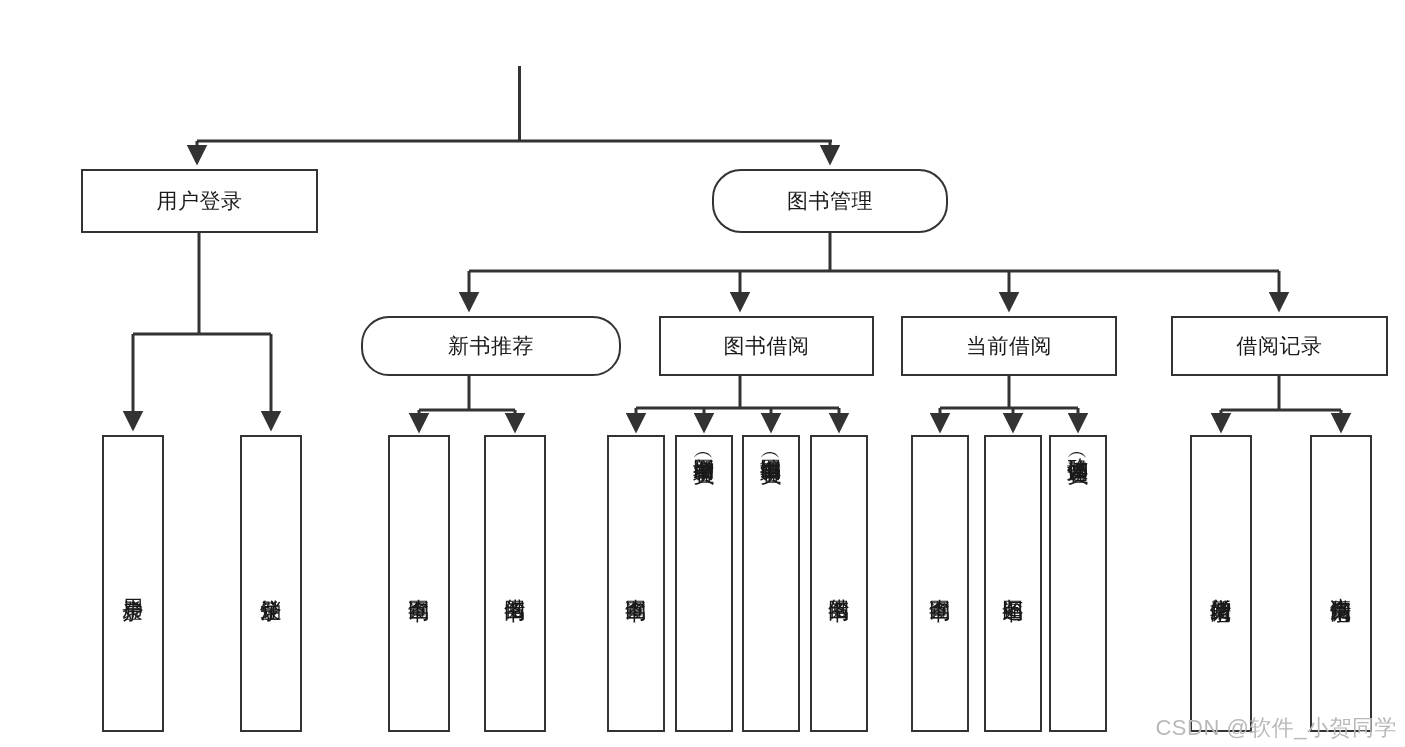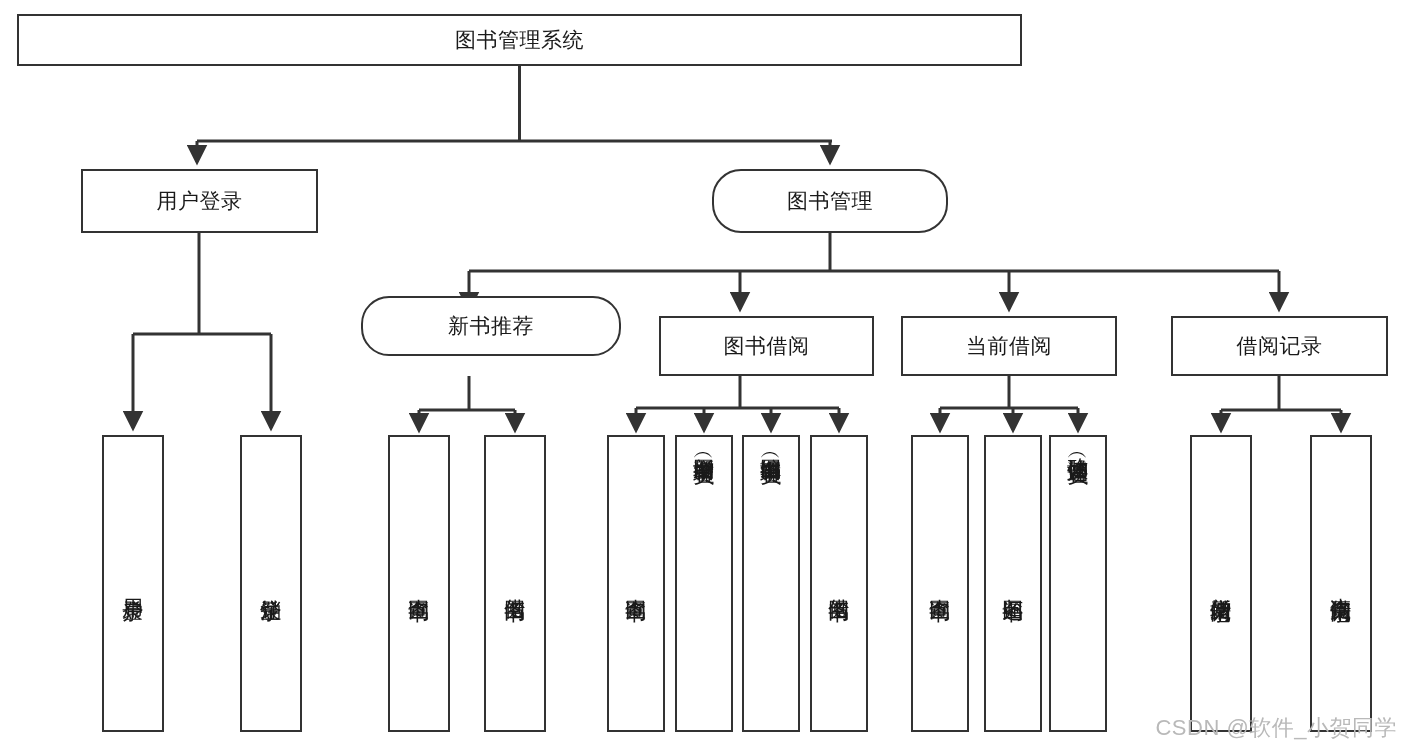--- a/index.html
+++ b/index.html
@@ -116,32 +116,29 @@
       <path d="M 1013 408 L 1013 430" marker-end="url(#arrow)"></path>
       <path d="M 1078 408 L 1078 430" marker-end="url(#arrow)"></path>
 
       <path d="M 1279 376 L 1279 410"></path>
       <path d="M 1221 410 L 1341 410"></path>
       <path d="M 1221 410 L 1221 430" marker-end="url(#arrow)"></path>
       <path d="M 1341 410 L 1341 430" marker-end="url(#arrow)"></path>
     </g>
   </svg>
 
-  <div class="node-box" style="left:17px; top:14px; width:1005px; height:52px;">
-    <span class="node-label-h">图书管理系统</span>
-  </div>
 
   <div class="node-box" style="left:81px; top:169px; width:237px; height:64px;">
     <span class="node-label-h">用户登录</span>
   </div>
   <div class="node-box" style="left:712px; top:169px; width:236px; height:64px;border-radius:29px;">
     <span class="node-label-h">图书管理</span>
   </div>
 
-  <div class="node-box" style="left:361px; top:296px; width:260px; height:60px;border-radius:28px;">
+  <div class="node-box" style="left:361px; top:316px; width:260px; height:60px;border-radius:28px;">
     <span class="node-label-h">新书推荐</span>
   </div>
   <div class="node-box" style="left:633px; top:316px; width:215px; height:60px;margin-left:26px;">
     <span class="node-label-h">图书借阅</span>
   </div>
   <div class="node-box" style="left:1171px; top:316px; width:217px; height:60px;">
     <span class="node-label-h">借阅记录</span>
   </div>
   <div class="node-box" style="left:901px; top:316px; width:216px; height:60px;">
     <span class="node-label-h">当前借阅</span>

